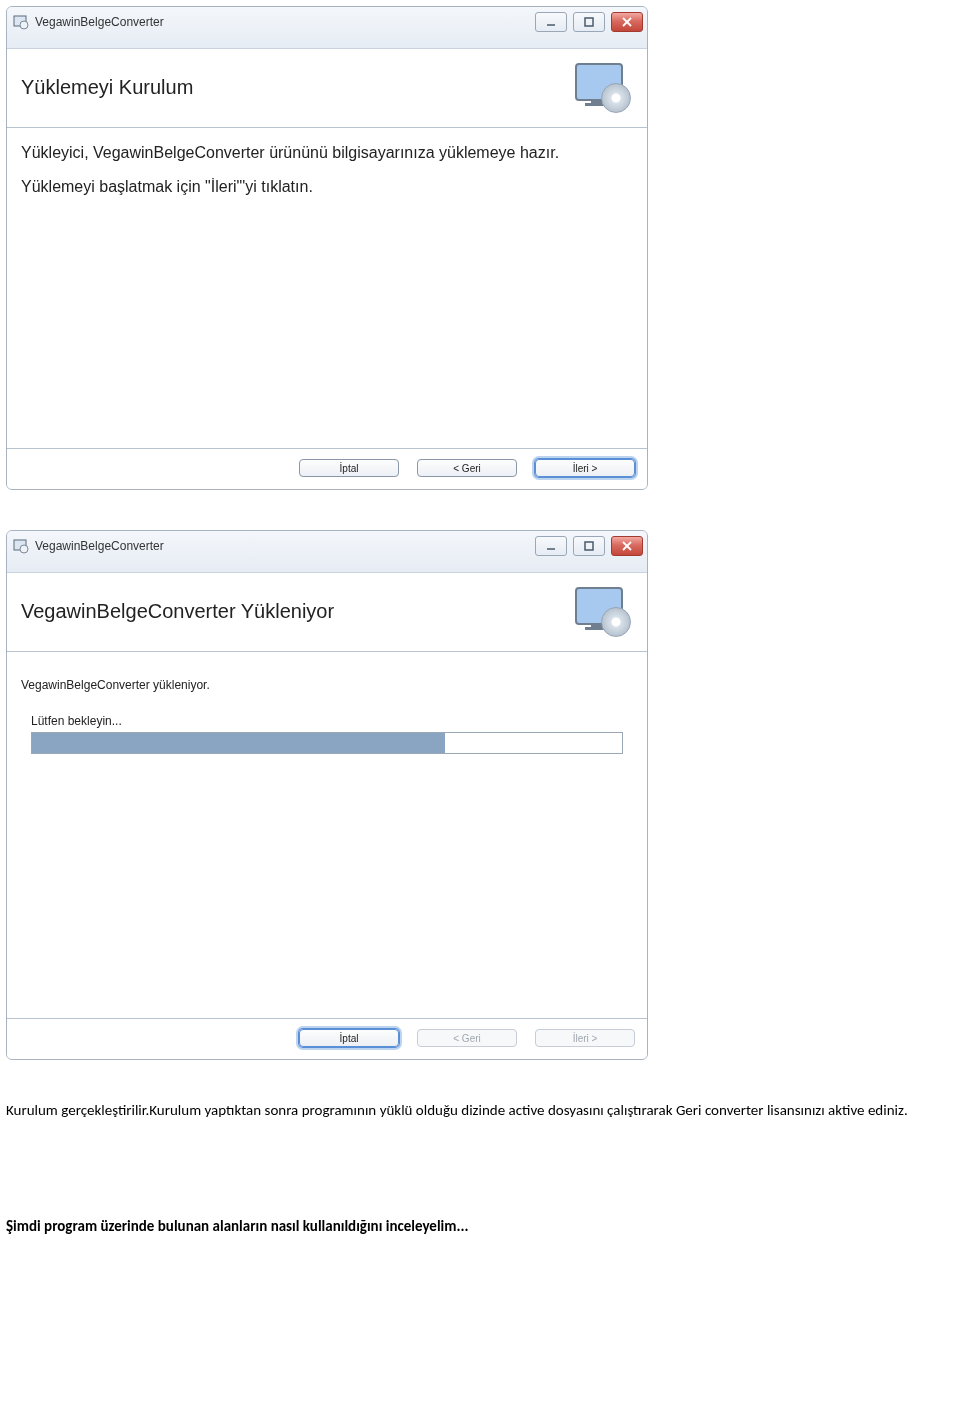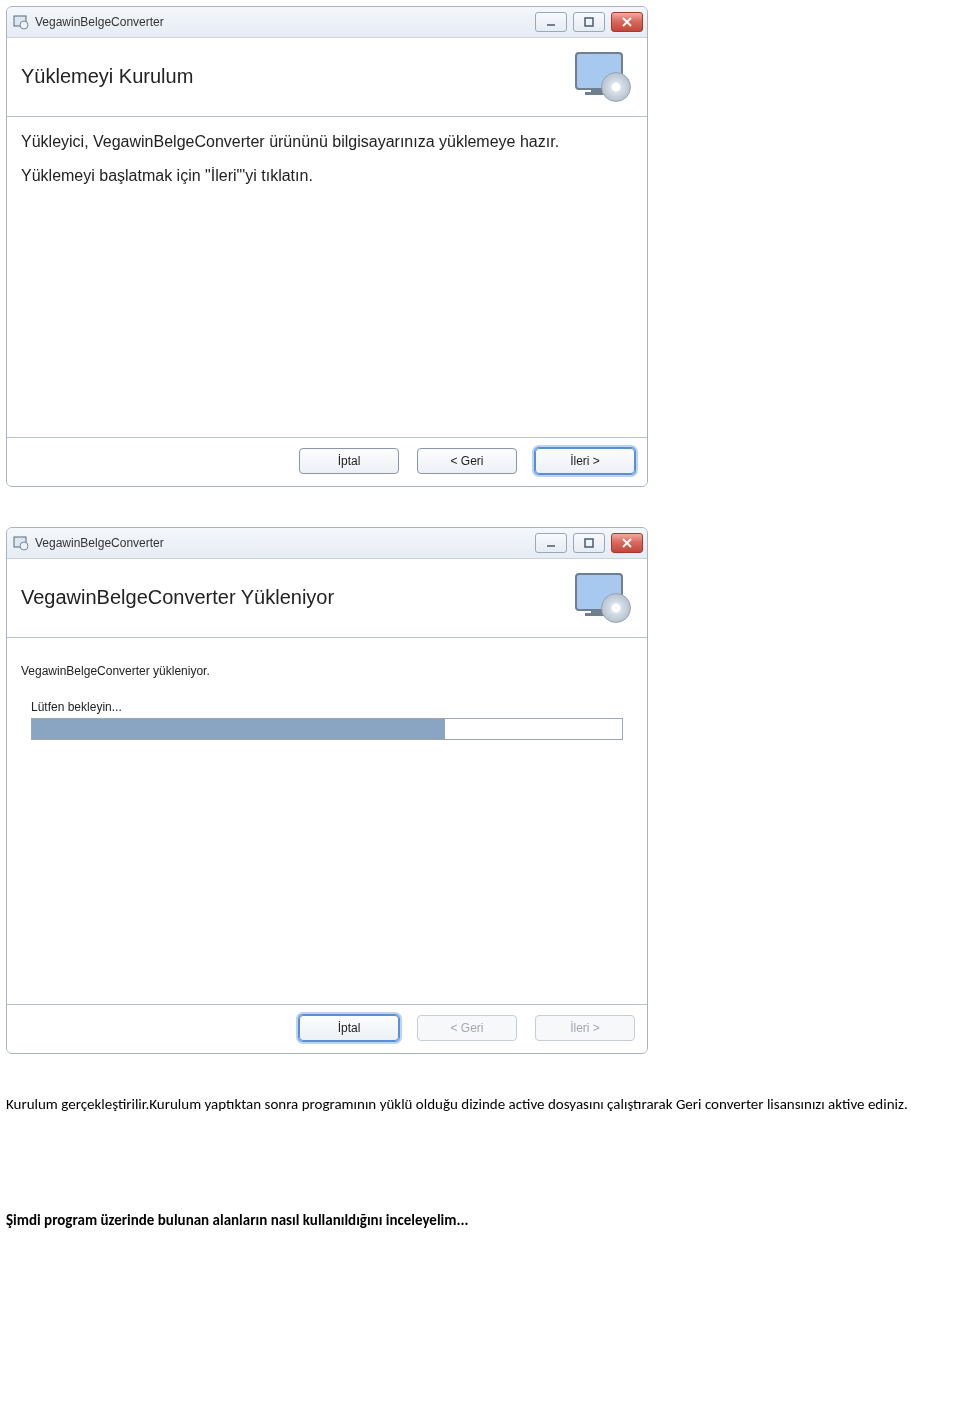--- a/index.html
+++ b/index.html
@@ -17,21 +17,21 @@
     background: #fdfdfd;
     box-shadow: 0 0 0 1px #dce3ec inset;
     overflow: hidden;
   }
   .titlebar {
     height: 30px;
     background: linear-gradient(#f4f7fb, #e6ecf4);
     border-bottom: 1px solid #c9d2dd;
     display: flex;
     align-items: center;
-    padding: 0 4px 0 6px;
+    padding: 0 4px 11px 6px;
   }
   .titlebar-icon {
     width: 16px;
     height: 16px;
     margin-right: 6px;
     display: flex;
     align-items: center;
     justify-content: center;
   }
   .titlebar-title {
@@ -146,25 +146,25 @@
   .footer {
     border-top: 1px solid #b9c3cf;
     padding: 10px 12px 12px 12px;
     display: flex;
     justify-content: flex-end;
     gap: 18px;
     background: #fff;
   }
   .btn {
     min-width: 100px;
-    height: 26px;
+    height: 18px;
     border: 1px solid #8a97a8;
     border-radius: 4px;
     background: linear-gradient(#fdfdfd, #ecf0f5);
-    font-size: 12px;
+    font-size: 10px;
     color: #222;
     display: flex;
     align-items: center;
     justify-content: center;
     box-sizing: border-box;
     padding: 0 8px;
   }
   .btn.focus {
     box-shadow: 0 0 0 1px #5a8fd6, 0 0 0 3px #bcd4f0;
     border-color: #5a8fd6;

